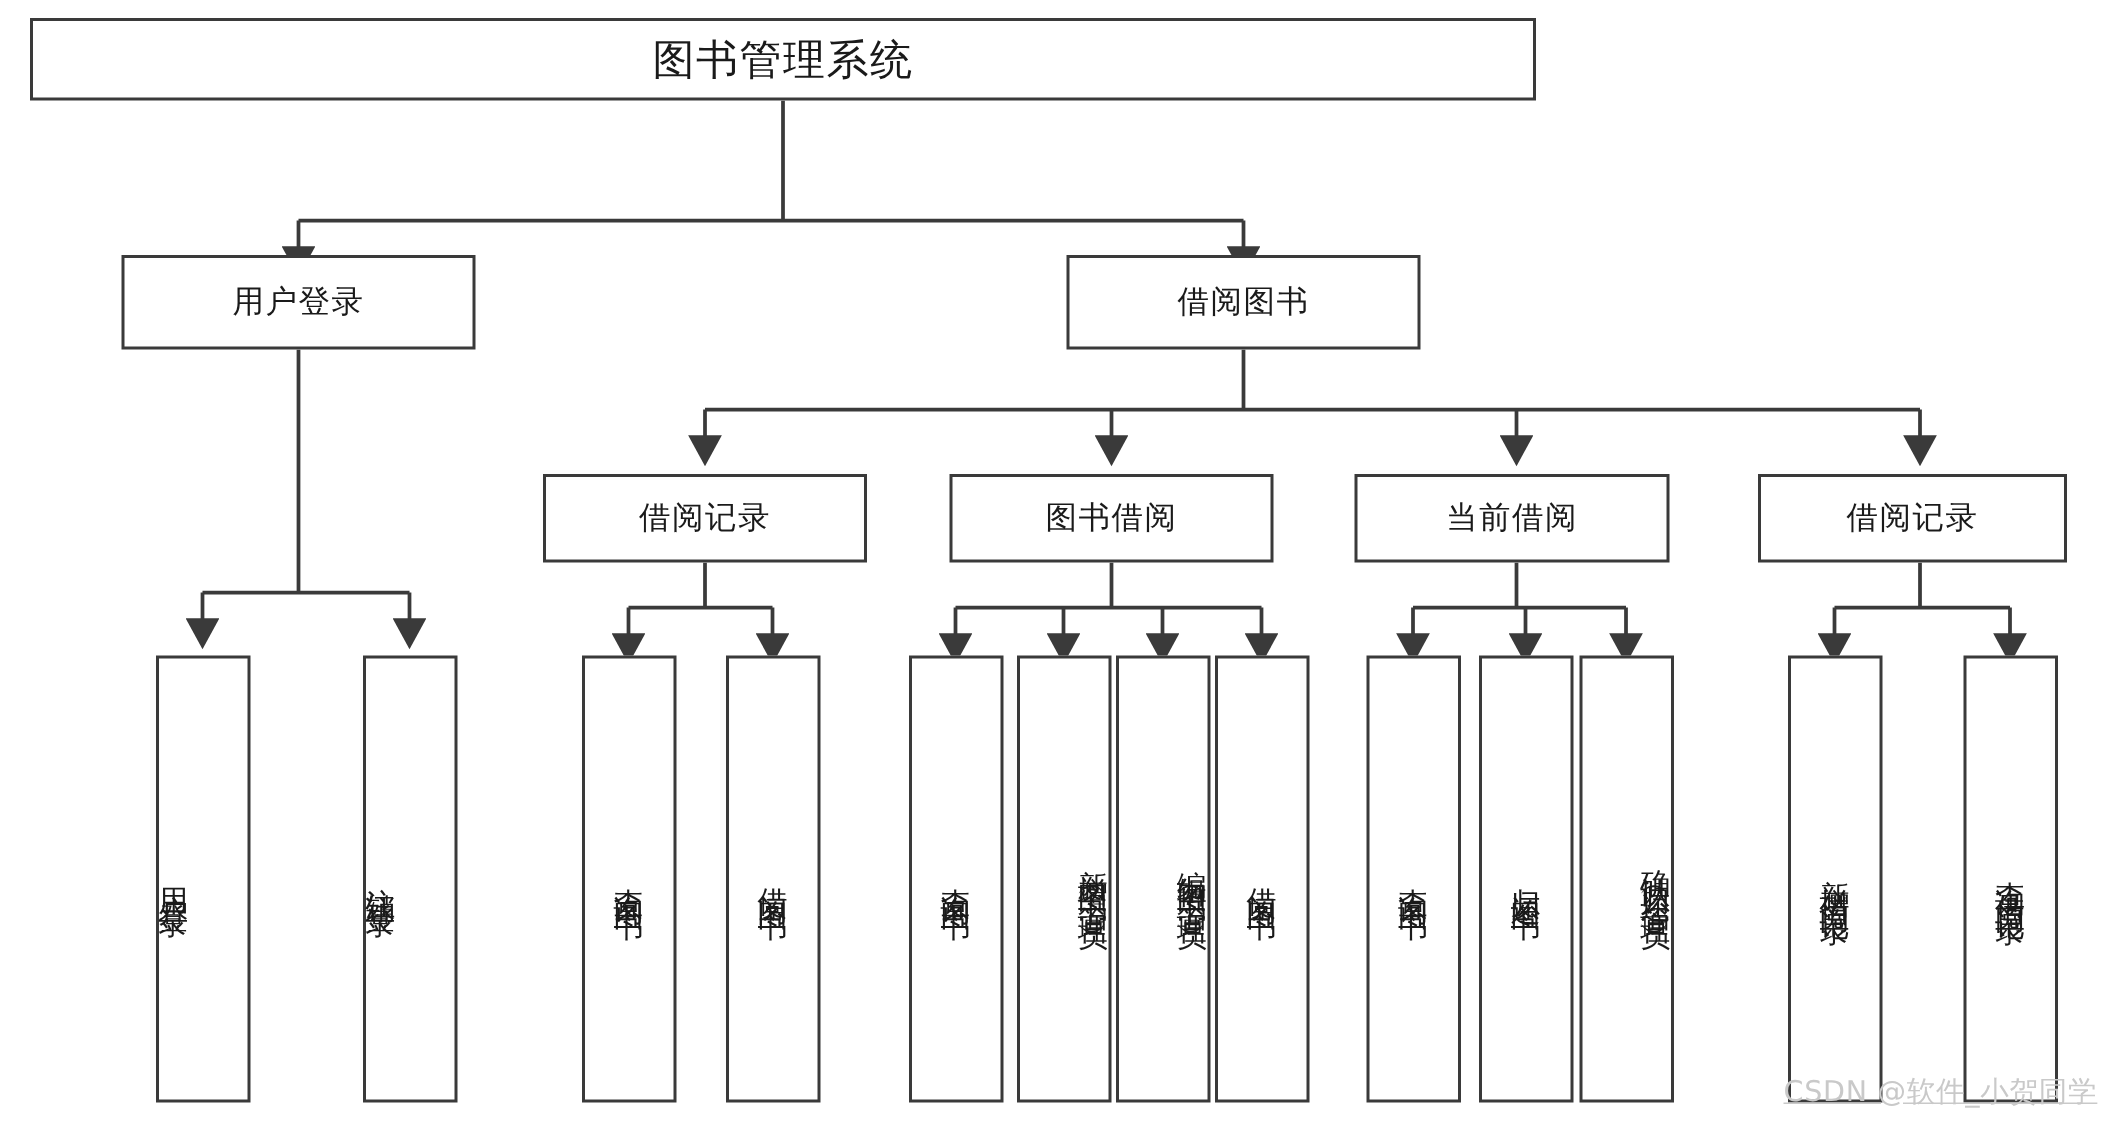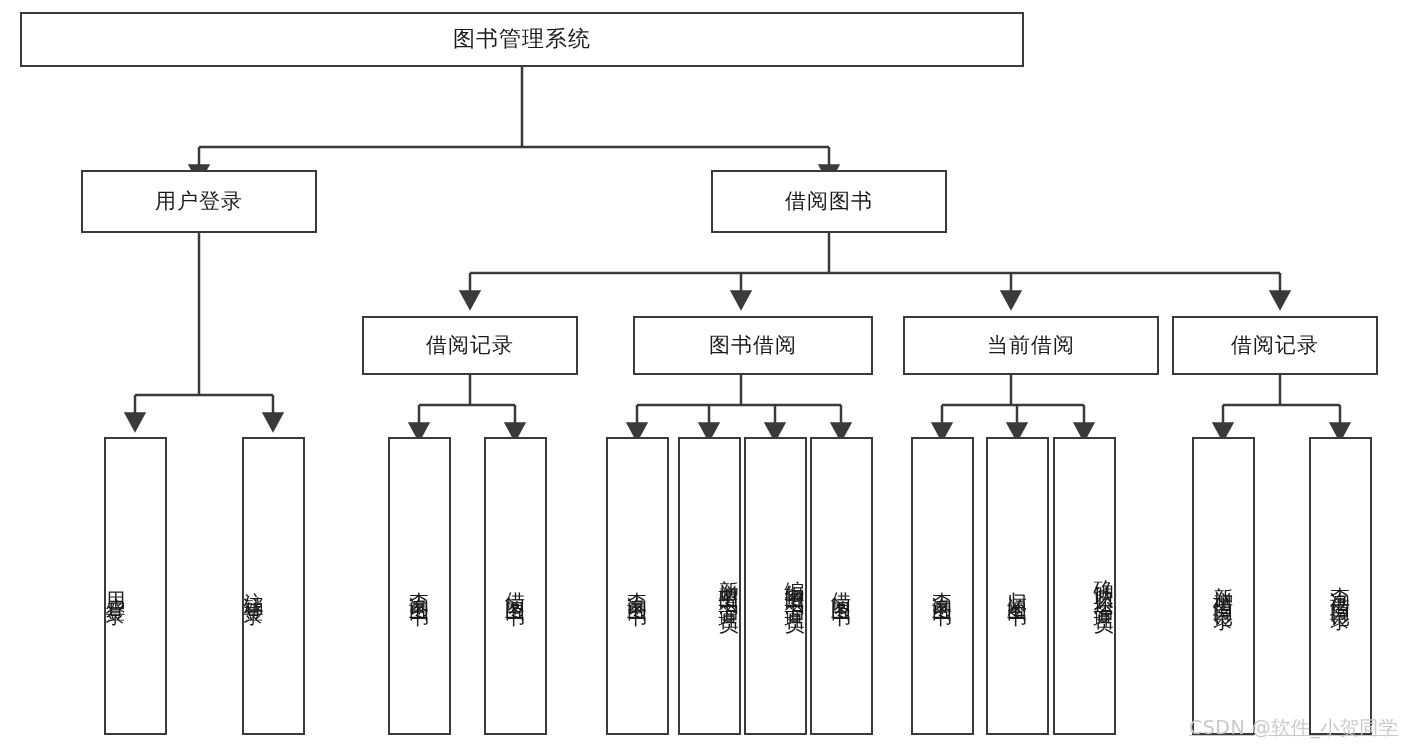--- a/index.html
+++ b/index.html
@@ -32,21 +32,21 @@
     align-items: center;
     justify-content: center;
     color: #1a1a1a;
   }
   .node.horiz {
     font-size: 21px;
     letter-spacing: 1px;
     line-height: 1.2;
   }
   .node.root {
-    font-size: 22px;
+    font-size: 28px;
   }
   .node.vert {
     writing-mode: vertical-rl;
     text-orientation: upright;
     font-size: 20px;
     letter-spacing: 5px;
     padding: 6px 0;
     line-height: 1;
   }
   .node.vert.align-bottom {
@@ -110,22 +110,22 @@
         <line x1="1340" y1="405" x2="1340" y2="439" marker-end="url(#arrow)"></line>
       </g>
   </svg>
 
   <div class="node root horiz" style="left: 20px; top: 12px; width: 1004px; height: 55px;">图书管理系统</div>
 
   <div class="node horiz" style="left: 81px; top: 170px; width: 236px; height: 63px;">用户登录</div>
   <div class="node horiz" style="left: 711px; top: 170px; width: 236px; height: 63px;">借阅图书</div>
 
   <div class="node horiz" style="left: 362px; top: 316px; width: 216px; height: 59px;">借阅记录</div>
-  <div class="node horiz" style="left: 633px; top: 316px; width: 240px; height: 59px;">图书借阅</div>
-  <div class="node horiz" style="left: 903px; top: 316px; width: 256px; height: 59px;">当前借阅</div>
+  <div class="node horiz" style="left: 633px; top: 316px; width: 216px; height: 59px;">图书借阅</div>
+  <div class="node horiz" style="left: 903px; top: 316px; width: 210px; height: 59px;">当前借阅</div>
   <div class="node horiz" style="left: 1172px; top: 316px; width: 206px; height: 59px;">借阅记录</div>
 
   <div class="node vert align-bottom" style="left: 104px; top: 437px; width: 63px; height: 298px;">用户登录</div>
   <div class="node vert align-bottom" style="left: 242px; top: 437px; width: 63px; height: 298px;">注销登录</div>
   <div class="node vert" style="left: 388px; top: 437px; width: 63px; height: 298px;">查询图书</div>
   <div class="node vert" style="left: 484px; top: 437px; width: 63px; height: 298px;">借阅图书</div>
   <div class="node vert" style="left: 606px; top: 437px; width: 63px; height: 298px;">查询图书</div>
   <div class="node vert align-top" style="left: 678px; top: 437px; width: 63px; height: 298px;">新增图书（管理员）</div>
   <div class="node vert align-top" style="left: 744px; top: 437px; width: 63px; height: 298px;">编辑图书（管理员）</div>
   <div class="node vert" style="left: 810px; top: 437px; width: 63px; height: 298px;">借阅图书</div>

